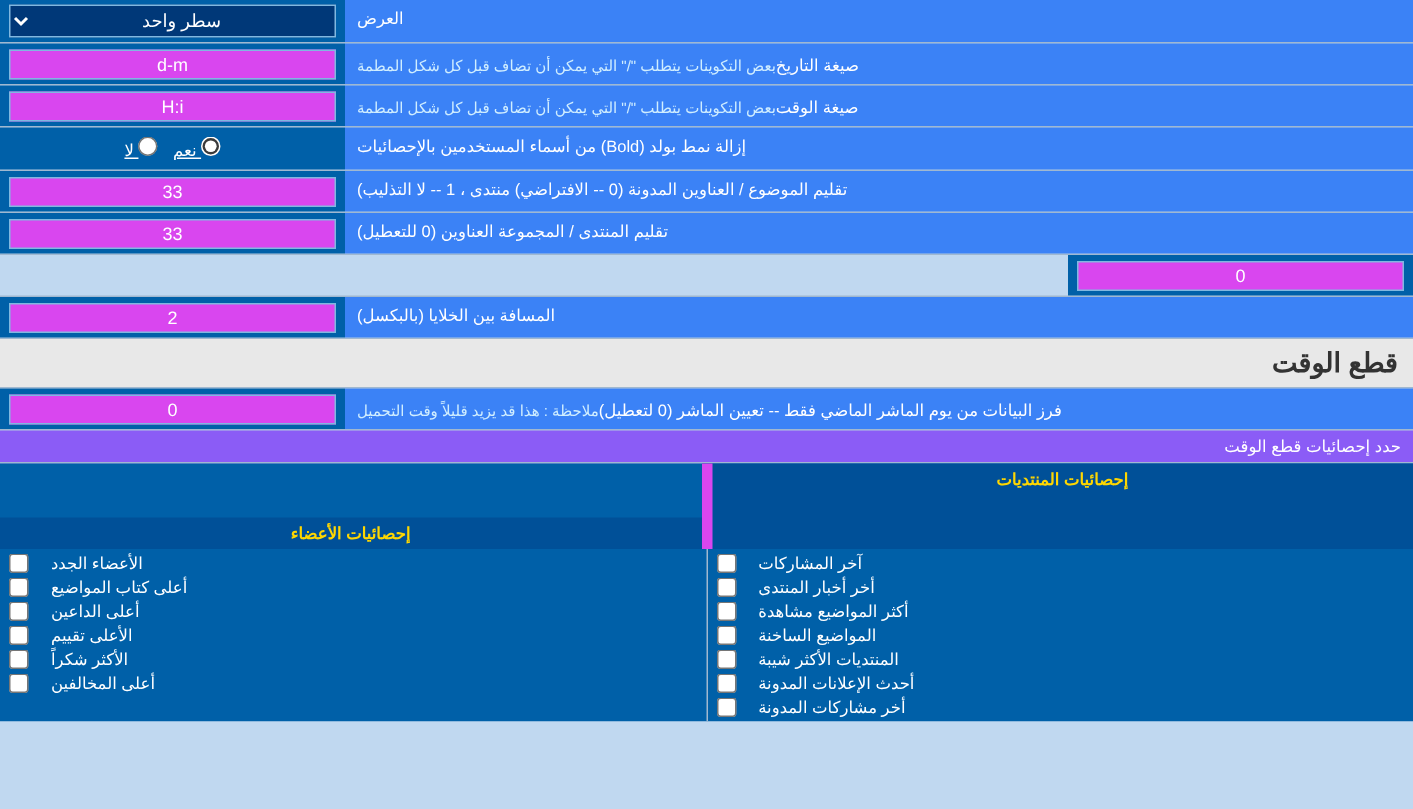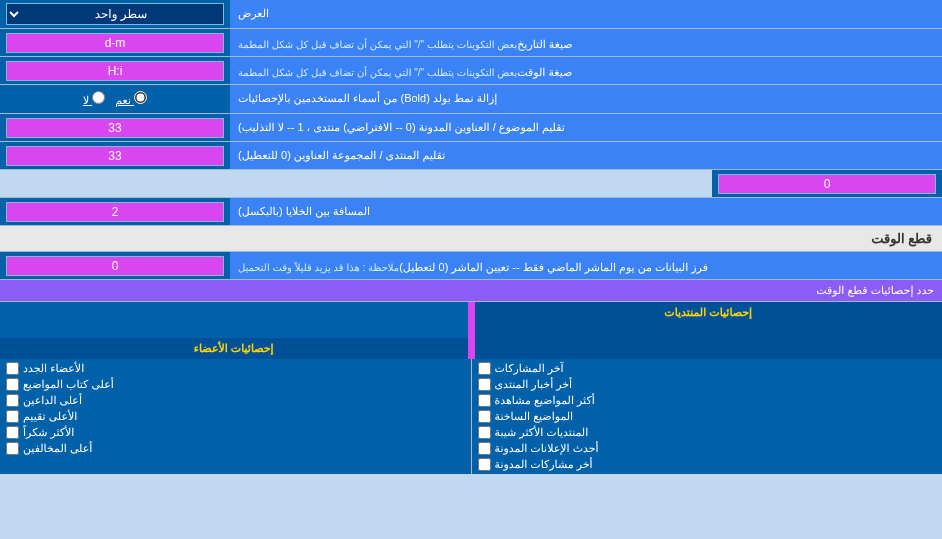--- a/index.html
+++ b/index.html
@@ -64,21 +64,21 @@
       border: 1px solid #80b8e0;
       padding: 2px 6px;
       font-size: 12px;
       width: 100%;
       text-align: center;
     }
     .section-header {
       background: #e8e8e8;
       color: #333;
       font-weight: bold;
-      font-size: 13px;
+      font-size: 18px;
       padding: 5px 10px;
       text-align: right;
       border-bottom: 1px solid #a0b8d0;
     }
     .radio-row {
       display: flex;
       align-items: center;
       justify-content: center;
       gap: 10px;
       padding: 3px 8px;
@@ -121,21 +121,21 @@
       display: flex;
       flex-direction: column;
       gap: 3px;
     }
     .stats-col:last-child {
       border-left: none;
     }
     .stats-check-item {
       display: flex;
       align-items: flex-end;
-      gap: 4px;
+      gap: 15px;
       color: #fff;
       font-size: 11px;
       justify-content: flex-end;
     }
     .stats-check-item input[type="checkbox"] {
       accent-color: #ffd700;
     }
     .full-width-label {
       background: #8b5cf6;
       color: #fff;

